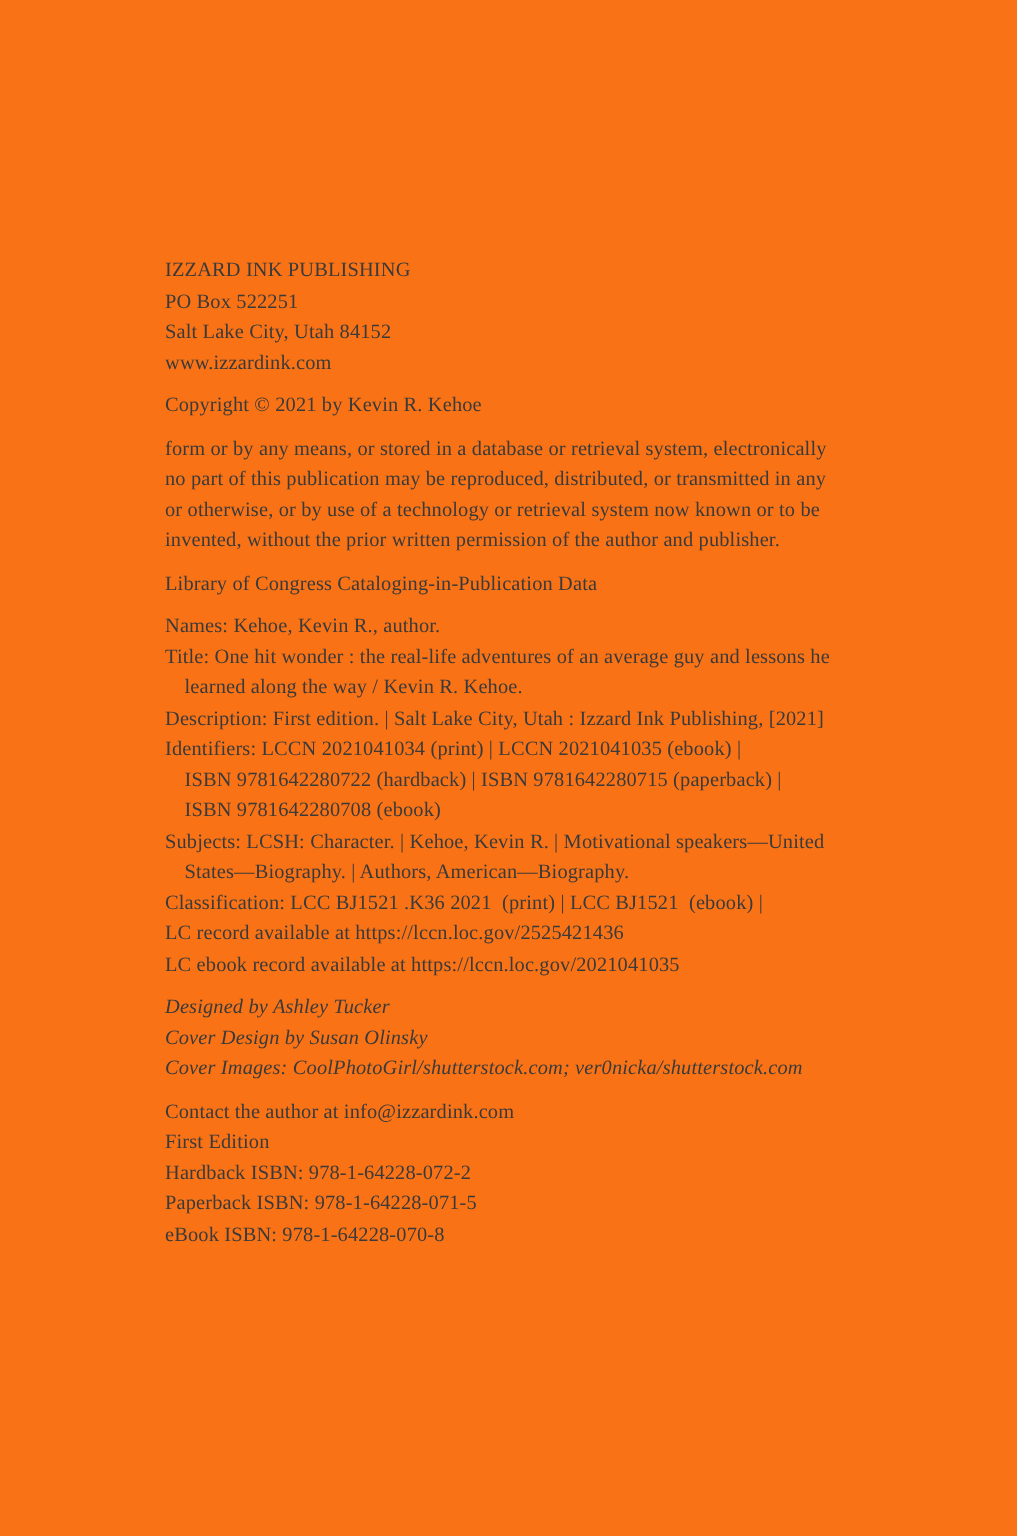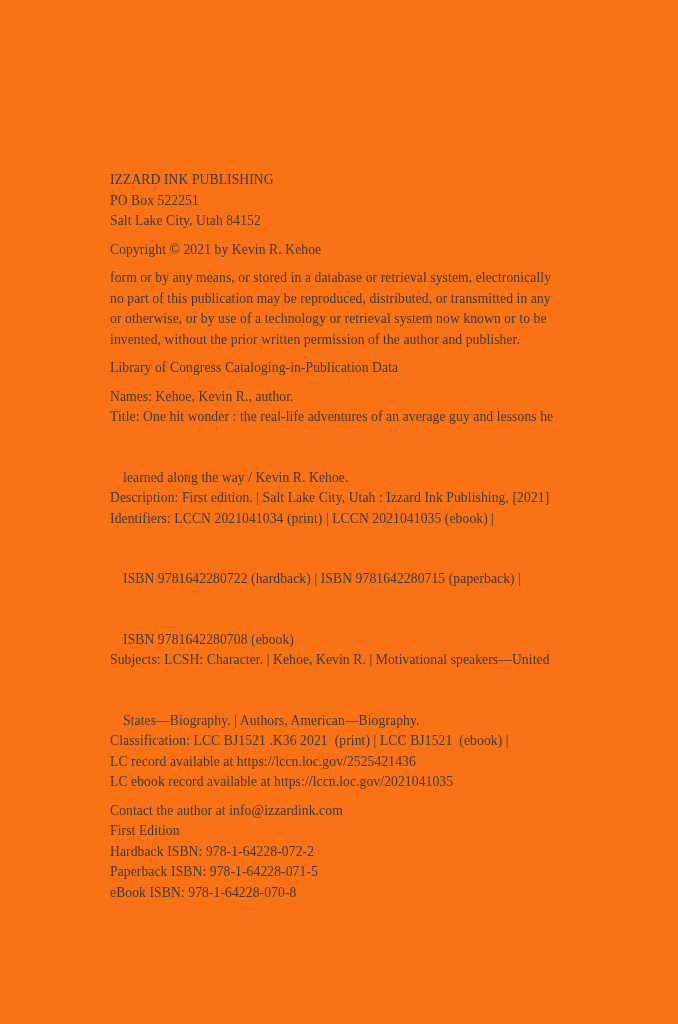--- a/index.html
+++ b/index.html
@@ -26,35 +26,35 @@
   }
   .line {
     margin: 0;
     font-size: 13.6px;
     line-height: 20.5px;
     letter-spacing: 0.1px;
     white-space: pre-wrap;
   }
   .indent {
     padding-left: 13px;
-    margin-top: 40px;
   }
   .italic {
     font-style: italic;
   }
 </style>
 </head>
 <body>
 
 <div class="page">
 
   <div class="block">
     <p class="line">IZZARD INK PUBLISHING</p>
     <p class="line">PO Box 522251</p>
     <p class="line">Salt Lake City, Utah 84152</p>
+    <p class="line">www.izzardink.com</p>
   </div>
 
   <div class="block">
     <p class="line">Copyright © 2021 by Kevin R. Kehoe</p>
   </div>
 
   <div class="block">
     <p class="line">form or by any means, or stored in a database or retrieval system, electronically</p>
     <p class="line">no part of this publication may be reproduced, distributed, or transmitted in any</p>
     <p class="line">or otherwise, or by use of a technology or retrieval system now known or to be</p>
@@ -73,20 +73,25 @@
     <p class="line">Identifiers: LCCN 2021041034 (print) | LCCN 2021041035 (ebook) |</p>
     <p class="line indent">ISBN 9781642280722 (hardback) | ISBN 9781642280715 (paperback) |</p>
     <p class="line indent">ISBN 9781642280708 (ebook)</p>
     <p class="line">Subjects: LCSH: Character. | Kehoe, Kevin R. | Motivational speakers—United</p>
     <p class="line indent">States—Biography. | Authors, American—Biography.</p>
     <p class="line">Classification: LCC BJ1521 .K36 2021  (print) | LCC BJ1521  (ebook) |</p>
     <p class="line">LC record available at https://lccn.loc.gov/2525421436</p>
     <p class="line">LC ebook record available at https://lccn.loc.gov/2021041035</p>
   </div>
 
+  <div class="block">
+    <p class="line italic">Designed by Ashley Tucker</p>
+    <p class="line italic">Cover Design by Susan Olinsky</p>
+    <p class="line italic">Cover Images: CoolPhotoGirl/shutterstock.com; ver0nicka/shutterstock.com</p>
+  </div>
 
   <div class="block">
     <p class="line">Contact the author at info@izzardink.com</p>
     <p class="line">First Edition</p>
     <p class="line">Hardback ISBN: 978-1-64228-072-2</p>
     <p class="line">Paperback ISBN: 978-1-64228-071-5</p>
     <p class="line">eBook ISBN: 978-1-64228-070-8</p>
   </div>
 
 </div>

